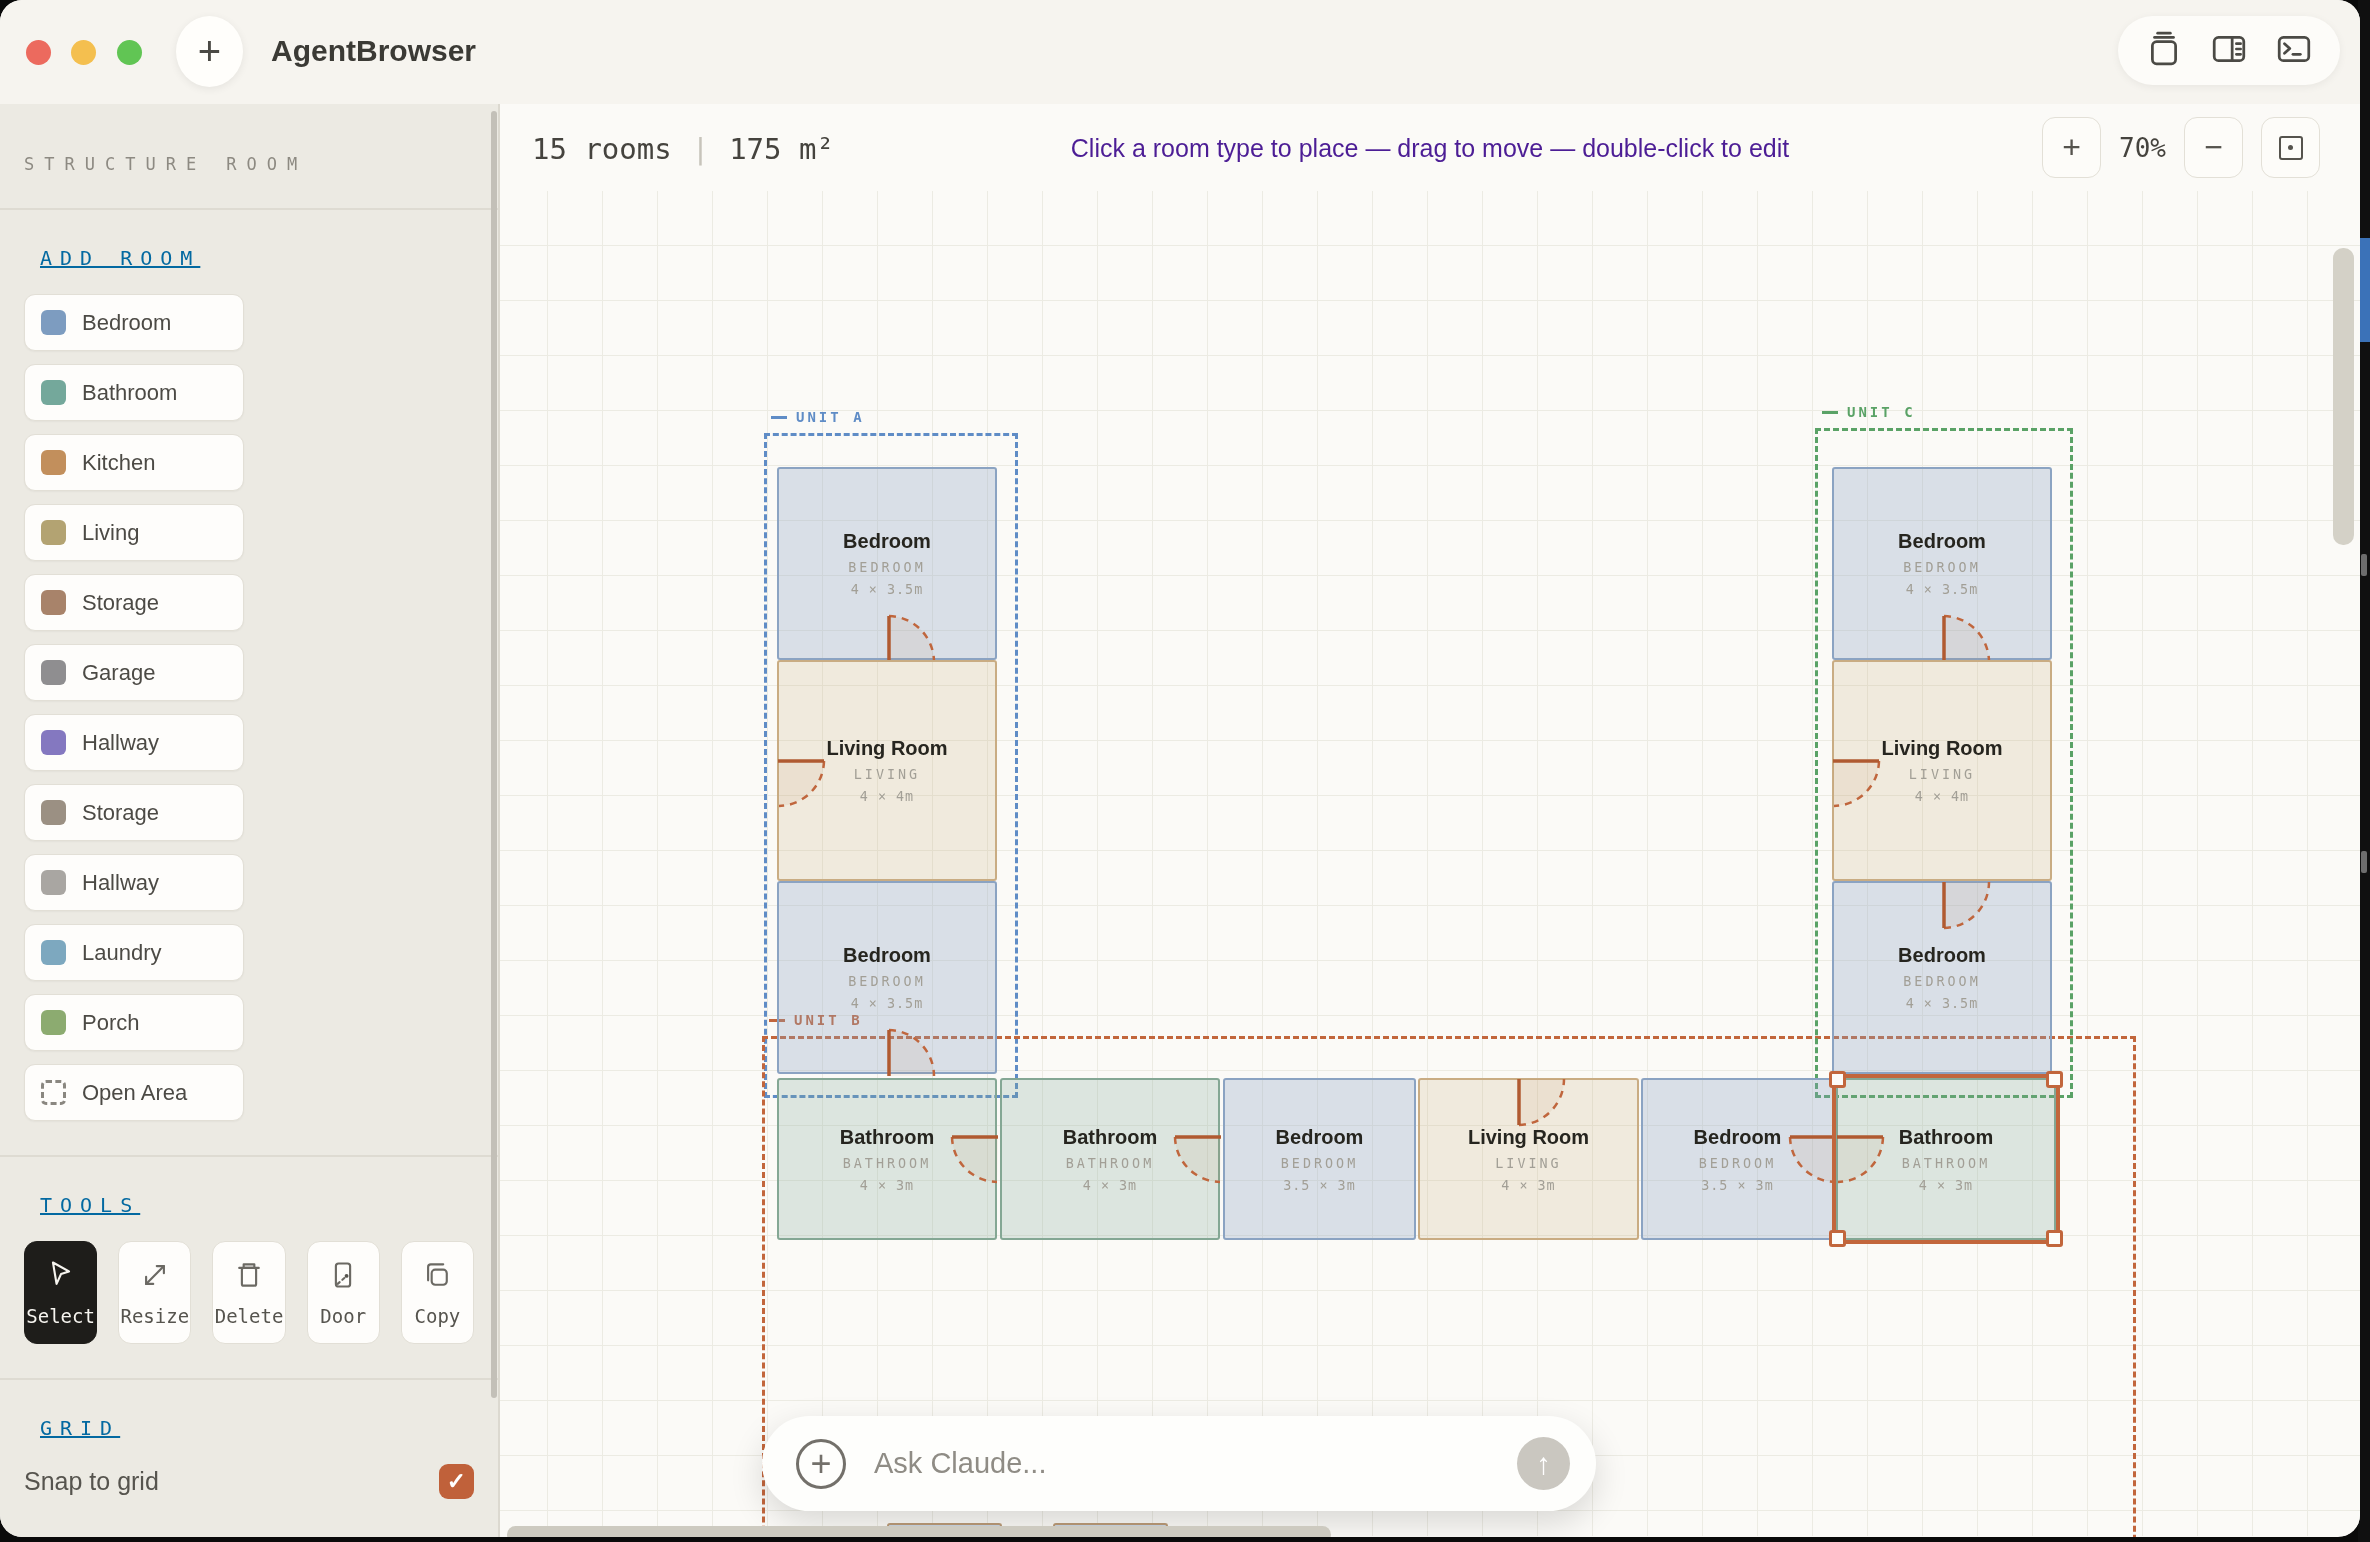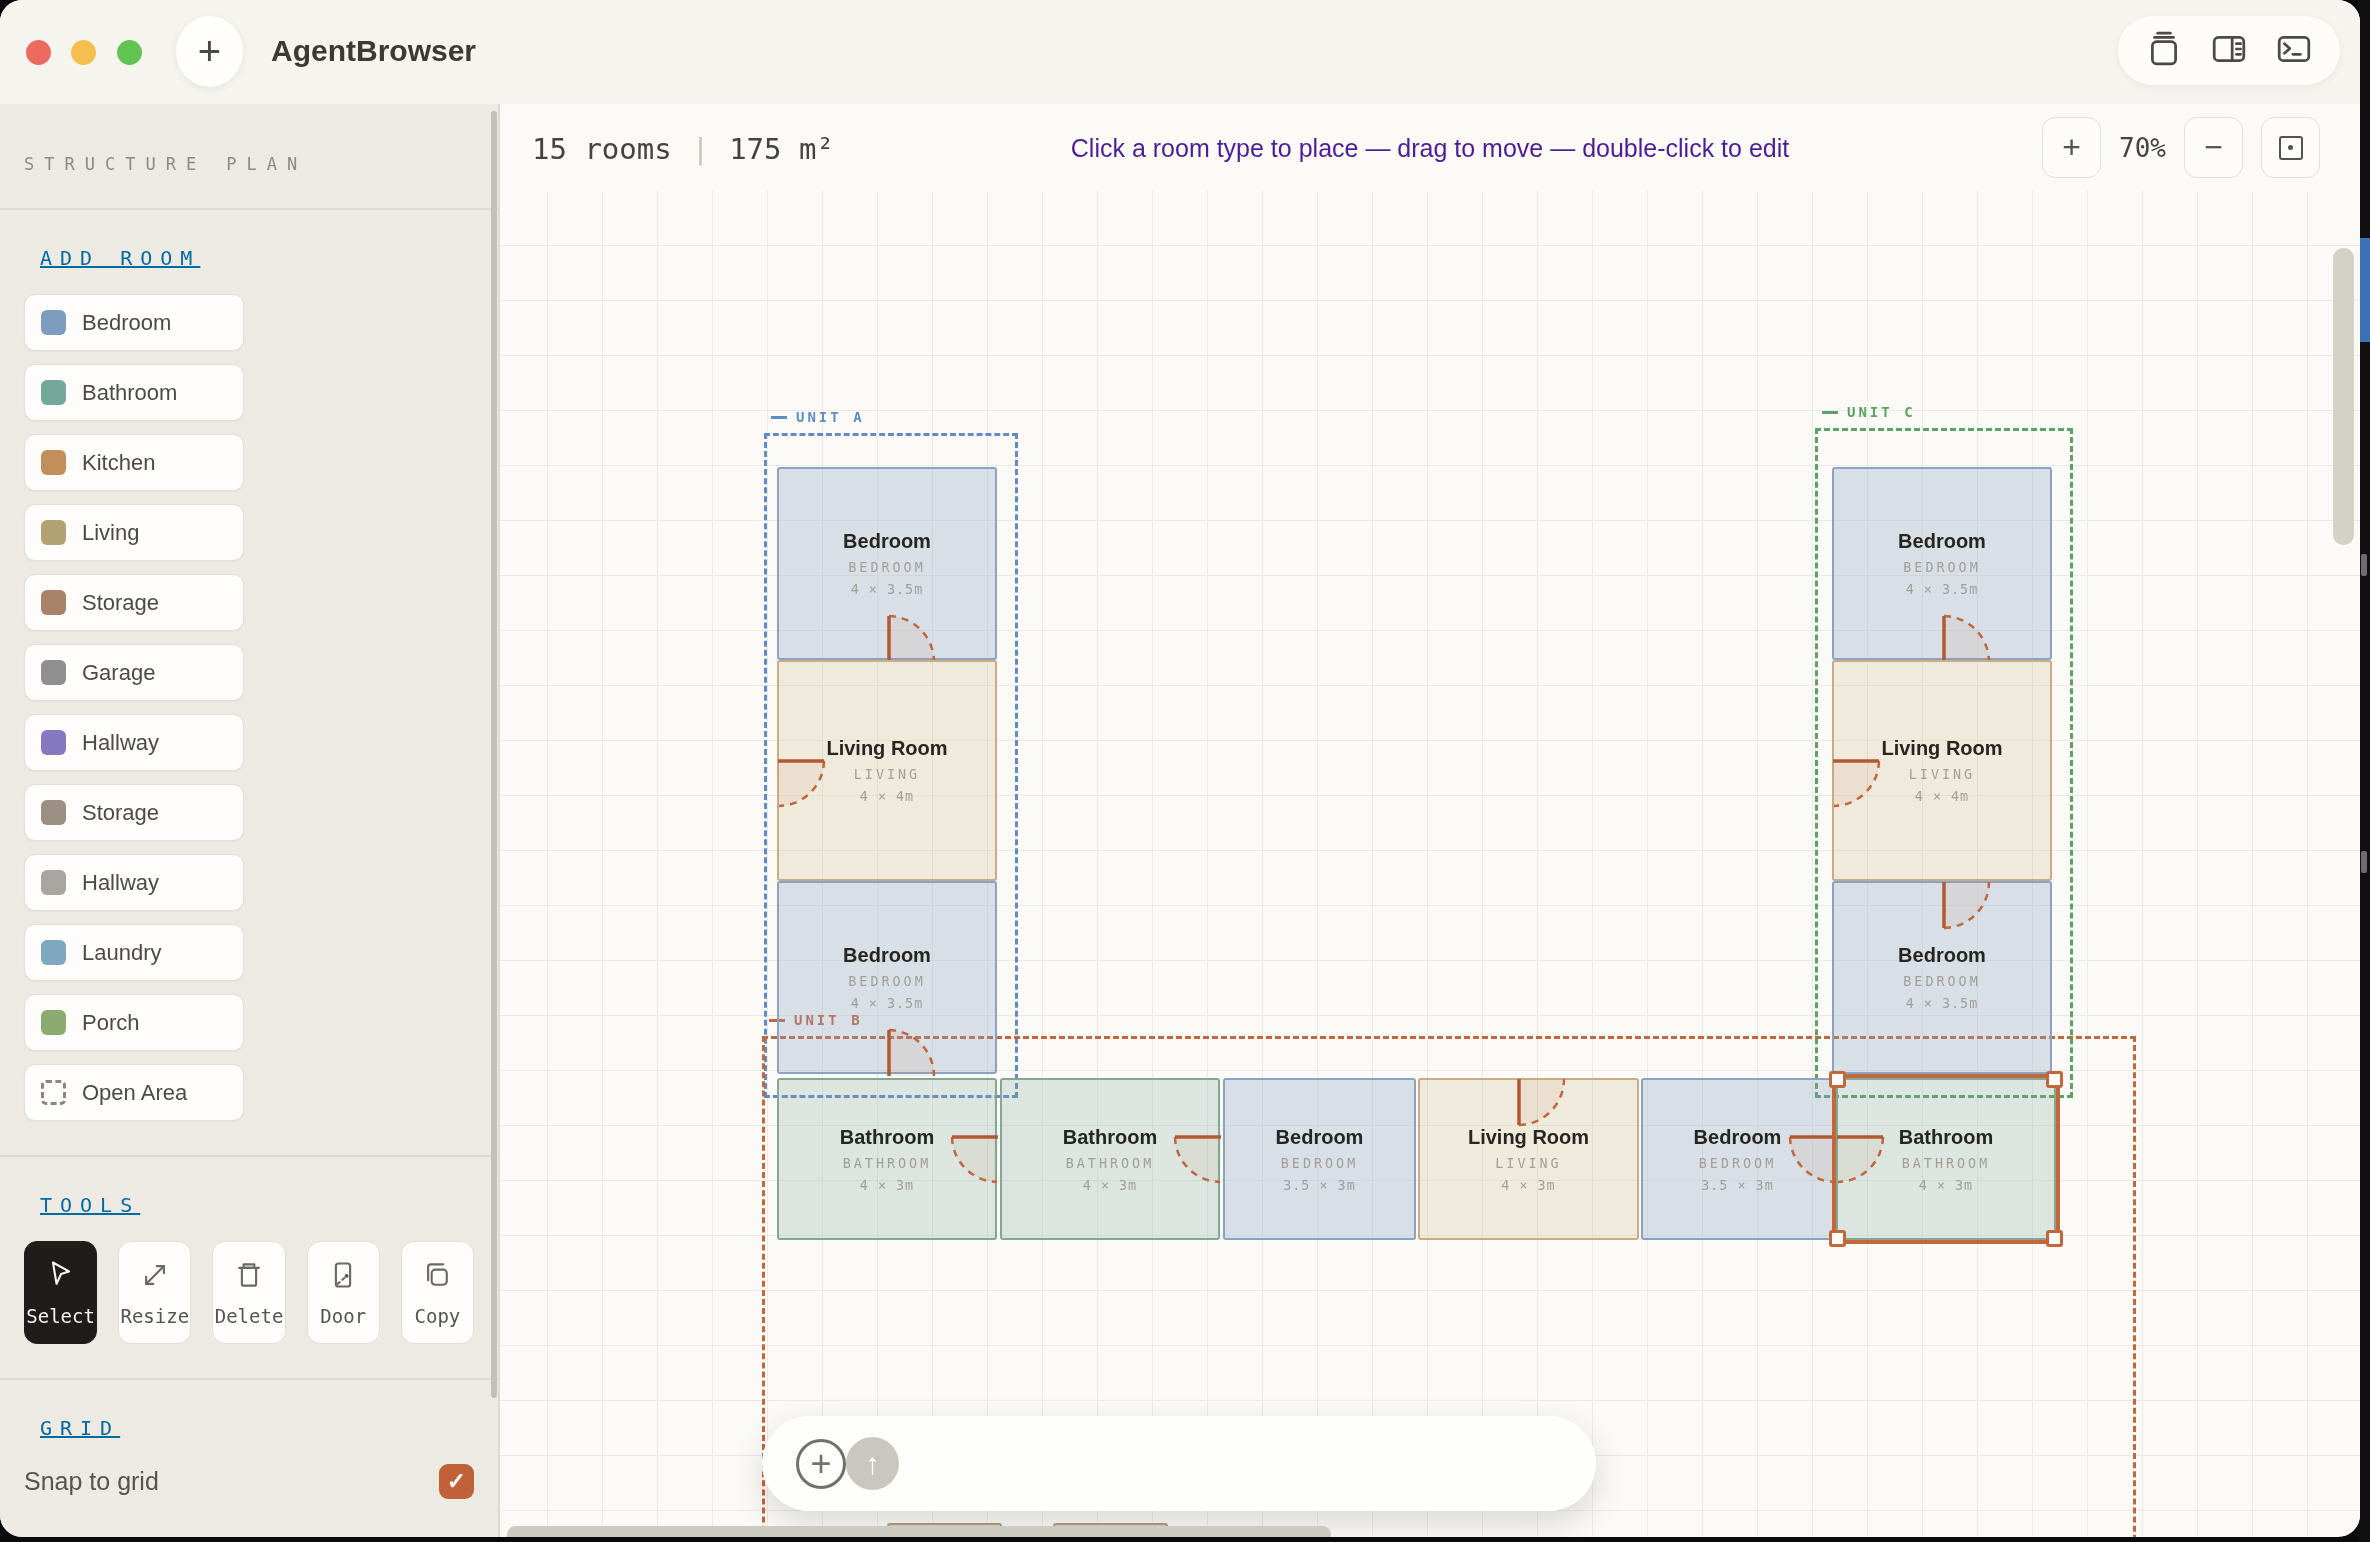--- a/index.html
+++ b/index.html
@@ -142,21 +142,21 @@
         <svg viewBox="0 0 36 36">
             <rect x="4" y="7" width="28" height="22" rx="4"></rect>
           <path d="M9 13l5 4.5-5 4.5"></path>
             <line x1="17" y1="23" x2="24" y2="23"></line>
           </svg>
       </span>
     </div>
   </div>
 
   <div id="sidebar">
-    <div id="logo-sub" class="mono">STRUCTURE PLAN</div>
+    <div id="logo-sub" class="mono">STRUCTURE ROOM</div>
     <div class="sect-div"></div>
     <div class="sect-head mono">ADD ROOM</div>
     <div id="add-room-grid">
         <div class="room-btn">
           <span class="swatch" style="background: rgb(125, 156, 192);"></span>
           <span class="lbl">Bedroom</span>
         </div>
         <div class="room-btn">
           <span class="swatch" style="background: rgb(116, 168, 155);"></span>
           <span class="lbl">Bathroom</span>
@@ -398,19 +398,20 @@
     <path d="M1,46 A46,46 0 0 0 46,0" fill="none" stroke="#c0663d" stroke-width="2.5" stroke-dasharray="7 6"></path>
     <path d="M1,46 L1,0" fill="none" stroke="#b05a31" stroke-width="3.5"></path>
           </svg></div>
       </div>
       <div class="partial-room" style="left: 387px; top: 1332px; width: 111px; height: 20px;"></div>
       <div class="partial-room" style="left: 553px; top: 1332px; width: 111px; height: 20px;"></div>
     </div>
 
   <div id="ask-bar">
     <div id="ask-attach">+</div>
+    <div id="ask-input">Ask Claude...</div>
     <div id="ask-send">↑</div>
   </div>
 
   <div id="h-scroll"></div>
   <div id="v-scroll"></div>
 </div>
 
 
 </body></html>

